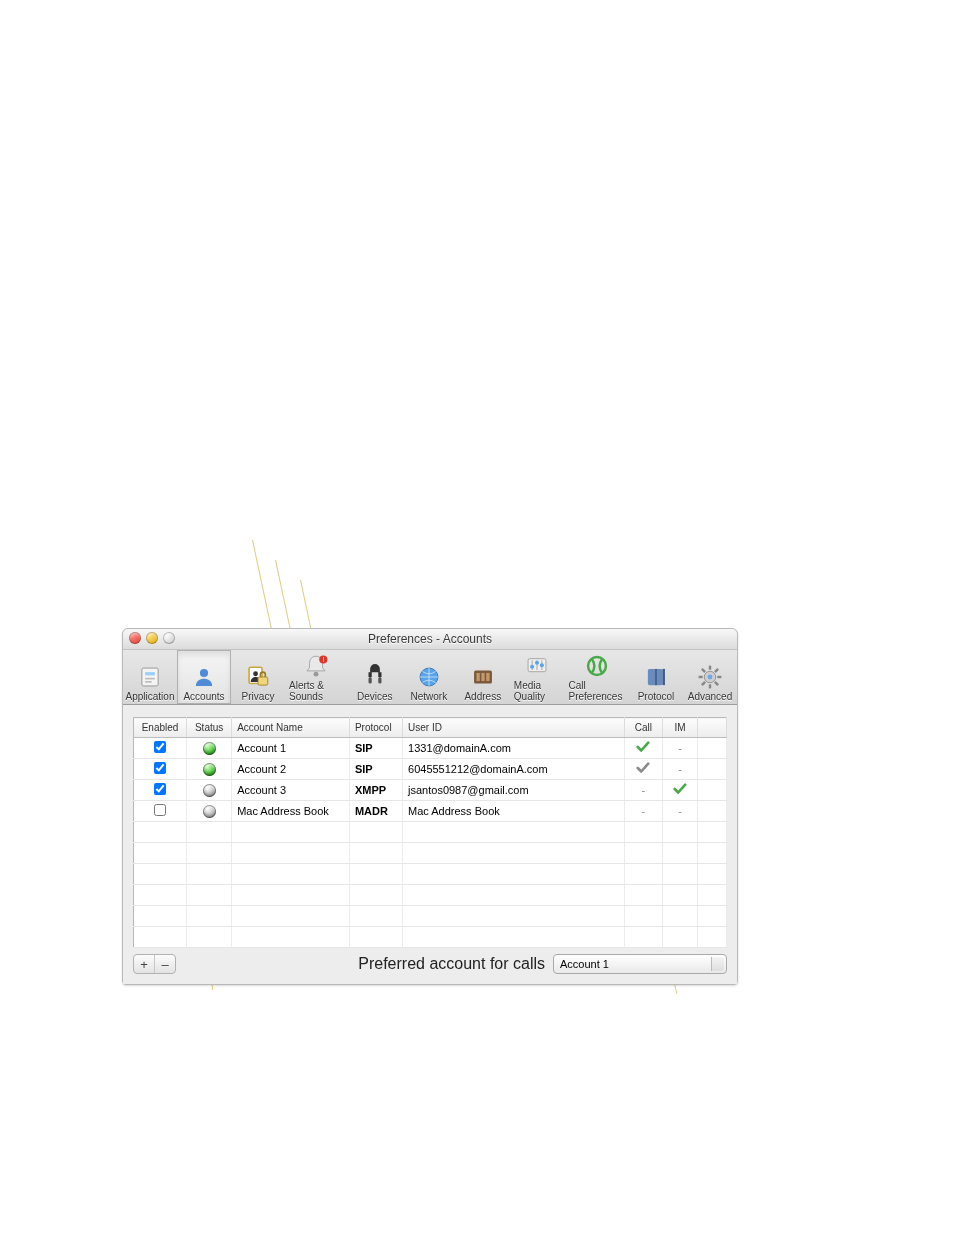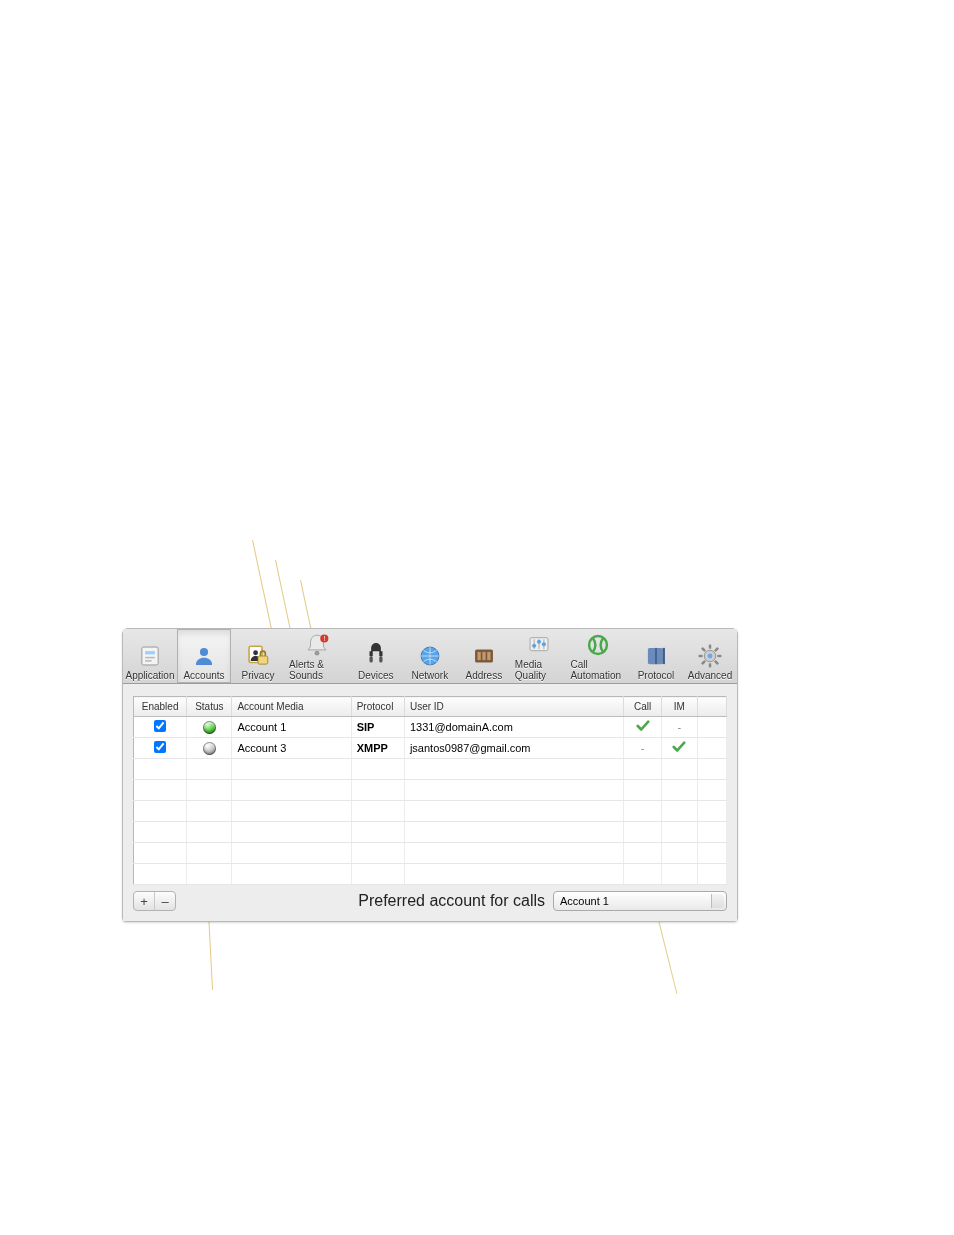--- a/index.html
+++ b/index.html
@@ -45,20 +45,28 @@
 </head>
 <body>
 
 <div class="diag" style="left:252px;top:540px;width:1px;height:210px;transform:rotate(-12deg);"></div>
 <div class="diag" style="left:275px;top:560px;width:1px;height:190px;transform:rotate(-12deg);"></div>
 <div class="diag" style="left:300px;top:580px;width:1px;height:170px;transform:rotate(-12deg);"></div>
 <div class="diag" style="left:200px;top:760px;width:1px;height:230px;transform:rotate(-3deg);"></div>
 <div class="diag" style="left:657px;top:916px;width:1px;height:80px;transform:rotate(-14deg);"></div>
 
 <div class="window">
+  <div class="titlebar">
+    <div class="traffic">
+      <div class="tl red"></div>
+      <div class="tl yel"></div>
+      <div class="tl grn"></div>
+    </div>
+    <span>Preferences - Accounts</span>
+  </div>
 
   <div class="toolbar" id="tb">
       <div class="tbitem">
         <span class="tbicon">
           <svg viewBox="0 0 32 32">
             <rect x="6" y="5" width="20" height="22" rx="2" fill="#f4f4f4" stroke="#888"></rect>
             <rect x="10" y="10" width="12" height="4" fill="#9acfff"></rect>
             <rect x="10" y="17" width="12" height="2" fill="#bbb"></rect>
             <rect x="10" y="21" width="8" height="2" fill="#bbb"></rect>
           </svg>
@@ -142,21 +150,21 @@
         <span class="lbl">Media Quality</span>
       </div>
       <div class="tbitem">
         <span class="tbicon">
           <svg viewBox="0 0 32 32">
             <circle cx="16" cy="16" r="11" fill="none" stroke="#4aa84a" stroke-width="3"></circle>
             <path d="M10 8a14 14 0 0 1 0 16" fill="none" stroke="#4aa84a" stroke-width="3"></path>
             <path d="M22 8a14 14 0 0 0 0 16" fill="none" stroke="#4aa84a" stroke-width="3"></path>
           </svg>
         </span>
-        <span class="lbl">Call Automation</span>
+        <span class="lbl">Call Preferences</span>
       </div>
       <div class="tbitem">
         <span class="tbicon">
           <svg viewBox="0 0 32 32">
             <rect x="6" y="6" width="18" height="20" rx="2" fill="#6b8bbd"></rect>
             <rect x="15" y="6" width="2" height="20" fill="#3f5d8a"></rect>
             <rect x="24" y="6" width="3" height="20" fill="#3f5d8a"></rect>
           </svg>
         </span>
         <span class="lbl">Protocol</span>
@@ -181,21 +189,21 @@
         <span class="lbl">Advanced</span>
       </div>
     </div>
 
   <div class="body">
     <table class="table">
       <thead>
         <tr>
           <th class="col-en center">Enabled</th>
           <th class="col-st center">Status</th>
-          <th class="col-an">Account Media</th>
+          <th class="col-an">Account Name</th>
           <th class="col-pr">Protocol</th>
           <th class="col-ui">User ID</th>
           <th class="col-call center">Call</th>
           <th class="col-im center">IM</th>
           <th class="col-sp"></th>
         </tr>
       </thead>
       <tbody id="tbody">
           <tr>
             <td class="center"><input type="checkbox" checked="" style=""></td>
@@ -204,28 +212,50 @@
             <td class="bold">SIP</td>
             <td class="italic">1331@domainA.com</td>
             <td class="center"><span class="checkmark"><svg viewBox="0 0 16 16">
                   <path d="M2 8l4 4 8-9" fill="none" stroke="#4aa84a" stroke-width="3" stroke-linecap="round" stroke-linejoin="round"></path>
                 </svg></span></td>
             <td class="center"><span style="color:#888;">-</span></td>
             <td></td>
           </tr>
           <tr>
             <td class="center"><input type="checkbox" checked="" style=""></td>
+            <td class="center"><span class="statusdot green"></span></td>
+            <td>Account 2</td>
+            <td class="bold">SIP</td>
+            <td class="italic">6045551212@domainA.com</td>
+            <td class="center"><span class="checkmark"><svg viewBox="0 0 16 16">
+                  <path d="M2 8l4 4 8-9" fill="none" stroke="#8a8a8a" stroke-width="3" stroke-linecap="round" stroke-linejoin="round"></path>
+                </svg></span></td>
+            <td class="center"><span style="color:#888;">-</span></td>
+            <td></td>
+          </tr>
+          <tr>
+            <td class="center"><input type="checkbox" checked="" style=""></td>
             <td class="center"><span class="statusdot gray"></span></td>
             <td>Account 3</td>
             <td class="bold">XMPP</td>
             <td class="italic">jsantos0987@gmail.com</td>
             <td class="center"><span style="color:#888;">-</span></td>
             <td class="center"><span class="checkmark"><svg viewBox="0 0 16 16">
                   <path d="M2 8l4 4 8-9" fill="none" stroke="#4aa84a" stroke-width="3" stroke-linecap="round" stroke-linejoin="round"></path>
                 </svg></span></td>
+            <td></td>
+          </tr>
+          <tr>
+            <td class="center"><input type="checkbox" style=""></td>
+            <td class="center"><span class="statusdot gray"></span></td>
+            <td>Mac Address Book</td>
+            <td class="bold">MADR</td>
+            <td class="italic">Mac Address Book</td>
+            <td class="center"><span style="color:#888;">-</span></td>
+            <td class="center"><span style="color:#888;">-</span></td>
             <td></td>
           </tr>
           <tr>
             <td></td>
             <td></td>
             <td></td>
             <td></td>
             <td></td>
             <td></td>
             <td></td>

